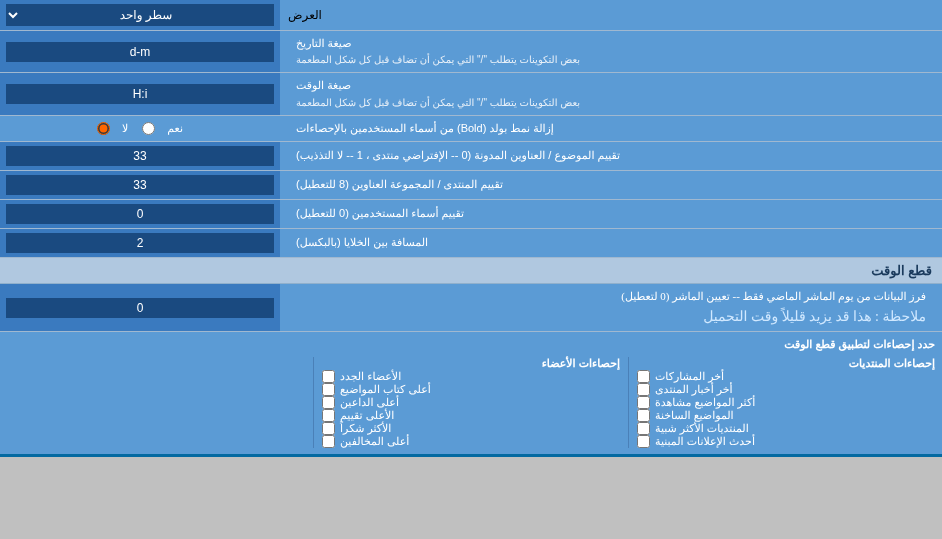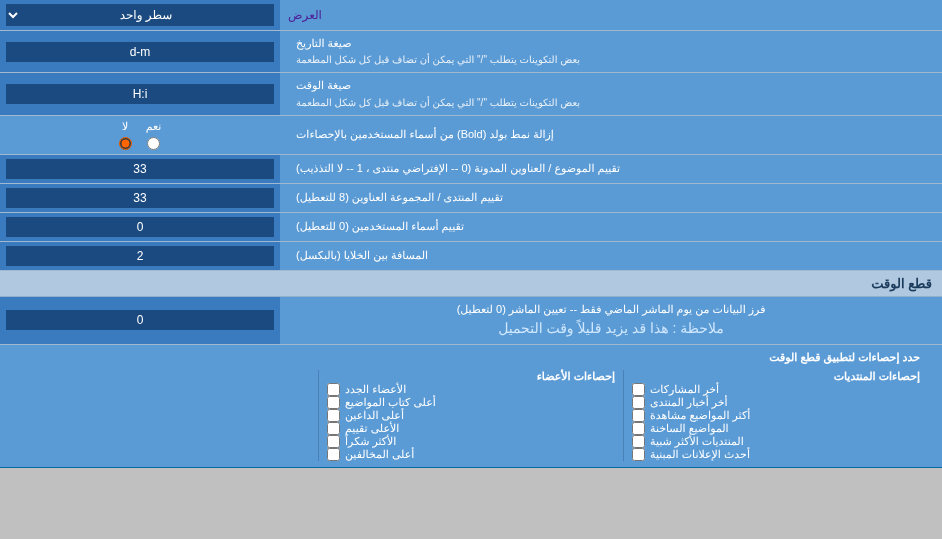--- a/index.html
+++ b/index.html
@@ -76,24 +76,23 @@
       background: #5b9bd5;
       display: flex;
       align-items: center;
       justify-content: center;
       padding: 4px 10px;
       gap: 14px;
     }
     .radio-option {
       display: flex;
       align-items: center;
-      gap: 4px;
+      gap: 12px;
       color: white;
       font-size: 11px;
-      flex-direction: column;
     }
     .radio-option input[type="radio"] {
       accent-color: #ff6600;
     }
 
     
     .dropdown-cell {
       width: 280px;
       background: #3a7abf;
       display: flex;
@@ -109,22 +108,22 @@
       width: 100%;
       text-align: center;
       font-size: 12px;
       font-family: Arial, Tahoma, sans-serif;
       direction: rtl;
     }
 
     
     .checkbox-section {
       background: #5b9bd5;
-      padding: 6px 22px;
-      border-bottom: 1px solid #0369a1;
+      padding: 6px 7px;
+      border-bottom: 3px solid #0369a1;
     }
     .checkbox-section-title {
       color: white;
       font-size: 11px;
       text-align: right;
       margin-bottom: 6px;
       font-weight: bold;
     }
     .checkbox-columns {
       display: flex;
@@ -148,38 +147,39 @@
     }
     .col-divider {
       width: 1px;
       background: #4a80b8;
       margin: 0 8px;
     }
 
     .top-label-cell {
       flex: 1;
       background: #5b9bd5;
-      color: #4c1d95;
+      color: #000000;
       padding: 4px 8px;
       text-align: right;
       font-size: 12px;
       display: flex;
       align-items: center;
       justify-content: flex-end;
     }
 
     .note-text {
       font-size: 14px;
       color: #d0e8ff;
       margin-top: 2px;
     }
 
     .freeze-row .label-cell {
       flex-direction: column;
-      align-items: center;
+      align-items: flex-start;
+      font-family: Liberation Serif, serif;
     }
   </style>
 </head>
 <body>
 
 <div class="container">
 
   <div class="row">
     <div class="top-label-cell">
       <span>العرض</span>

